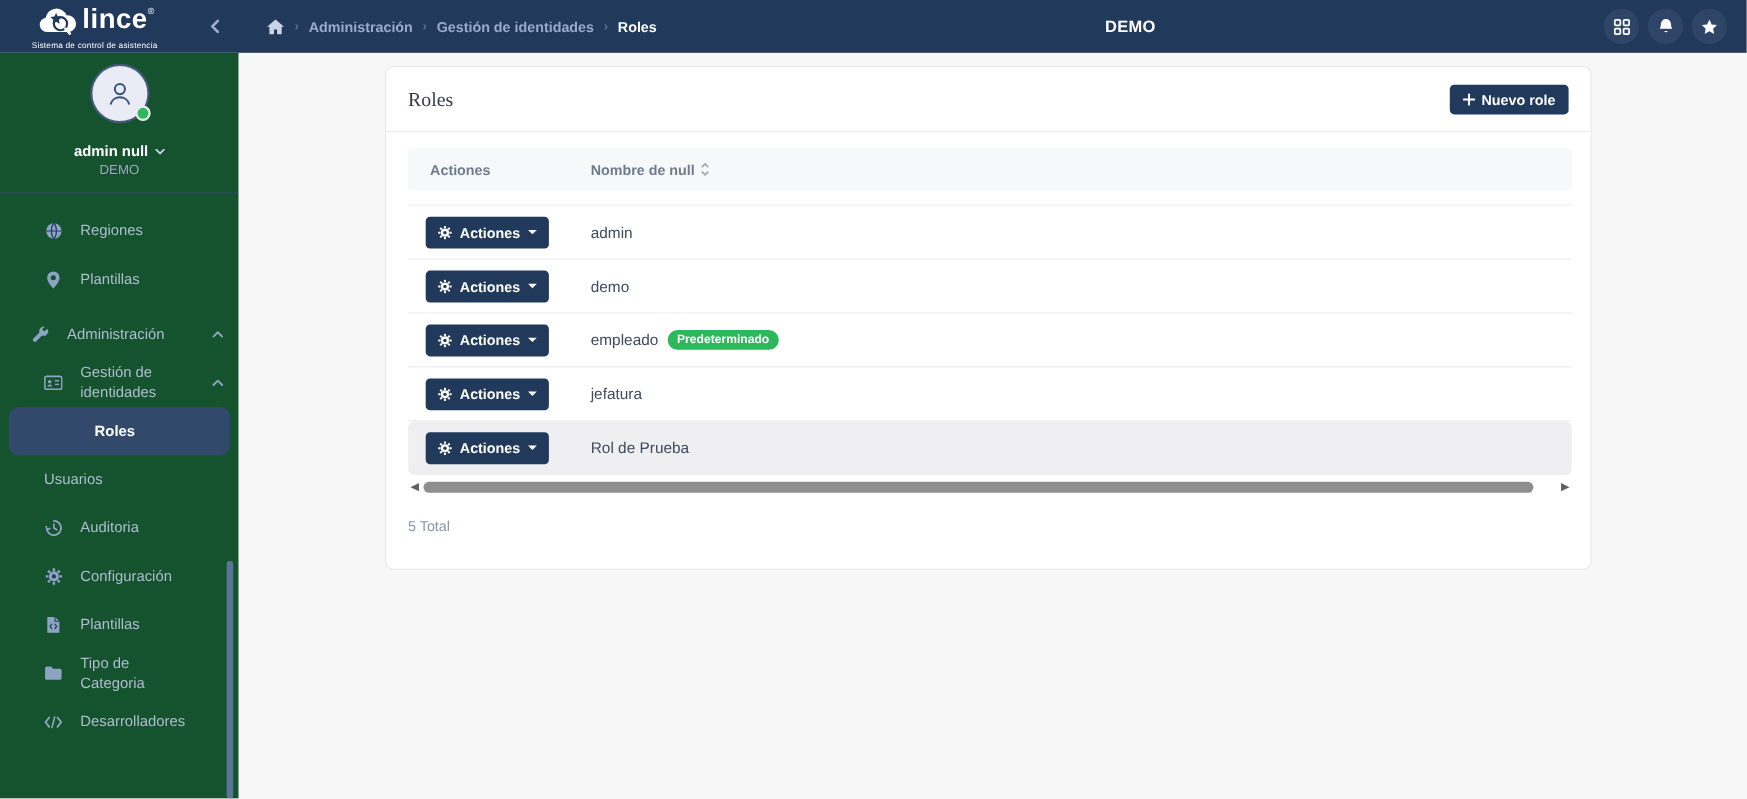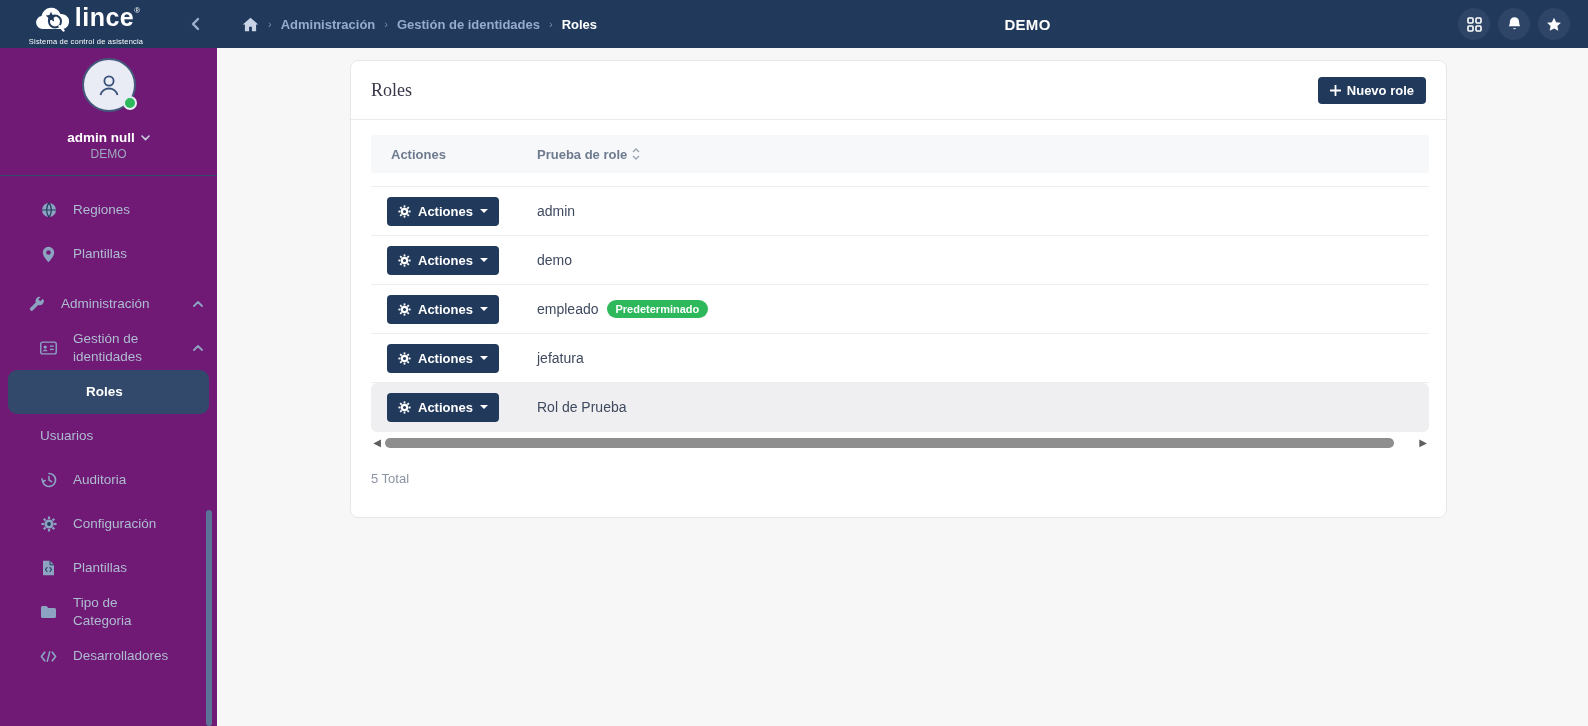--- a/index.html
+++ b/index.html
@@ -18,21 +18,21 @@
   .breadcrumb { display:flex; align-items:center; margin-left:42px; gap:9px; font-size:13px; }
   .crumb-link { color:#97ABCD; font-weight:600; cursor:pointer; }
   .crumb-sep { color:#7A8FB2; font-size:11px; }
   .crumb-active { color:#FFFFFF; font-weight:700; }
   .nav-center { flex:1; text-align:center; color:#fff; font-weight:700; font-size:15px; letter-spacing:.3px; }
   .nav-icons { display:flex; gap:8px; margin-right:18px; }
   .nav-icon-btn { width:32px; height:32px; border-radius:50%; background:#2E4568; display:flex;
                   align-items:center; justify-content:center; cursor:pointer; }
 
   
-  .sidebar { position:absolute; top:48px; left:0; width:217px; height:678px; background:#701a75; overflow:hidden; }
+  .sidebar { position:absolute; top:48px; left:0; width:217px; height:678px; background:#14532d; overflow:hidden; }
   .sb-scroll-thumb { position:absolute; right:5px; top:462px; width:6px; height:216px; background:#5A7396; border-radius:3px; }
   .user-block { display:flex; flex-direction:column; align-items:center; padding-top:10px; padding-bottom:14px;
                 border-bottom:1px solid #33496B; }
   .avatar-wrap { position:relative; width:54px; height:54px; }
   .avatar { width:54px; height:54px; border-radius:50%; background:#E9EBF5; border:2px solid #44597B;
             display:flex; align-items:center; justify-content:center; }
   .status-dot { position:absolute; right:-1px; bottom:2px; width:14px; height:14px; border-radius:50%;
                 background:#2EB85C; border:2px solid #E9EBF5; }
   .user-name-row { margin-top:18px; display:flex; align-items:center; gap:6px; cursor:pointer; }
   .user-name { color:#fff; font-size:13.5px; font-weight:bold; }
@@ -309,21 +309,21 @@
             <path d="M5.5 0.5v10M0.5 5.5h10" stroke="#fff" stroke-width="1.8" stroke-linecap="round"></path>
           </svg>
         <span>Nuevo role</span>
       </button>
     </div>
 
     <div class="card-body">
       <div class="thead">
         <div class="th th-actions">Actiones</div>
         <div class="th th-name">
-          <span>Prueba de role</span>
+          <span>Nombre de null</span>
           <svg width="8" height="12" viewBox="0 0 8 12">
             <polyline points="1,4 4,1 7,4" fill="none" stroke="#9AA4B2" stroke-width="1.4" stroke-linejoin="round"></polyline>
             <polyline points="1,8 4,11 7,8" fill="none" stroke="#9AA4B2" stroke-width="1.4" stroke-linejoin="round"></polyline>
           </svg>
         </div>
       </div>
 
       <div class="rows">
 
         <div class="trow">

